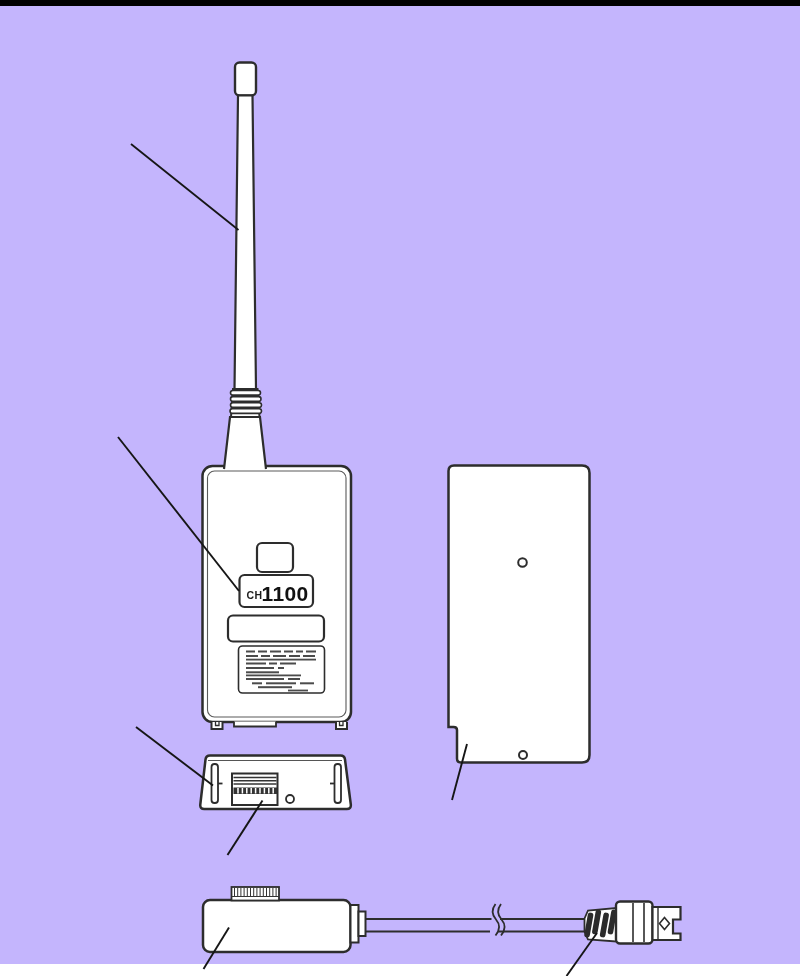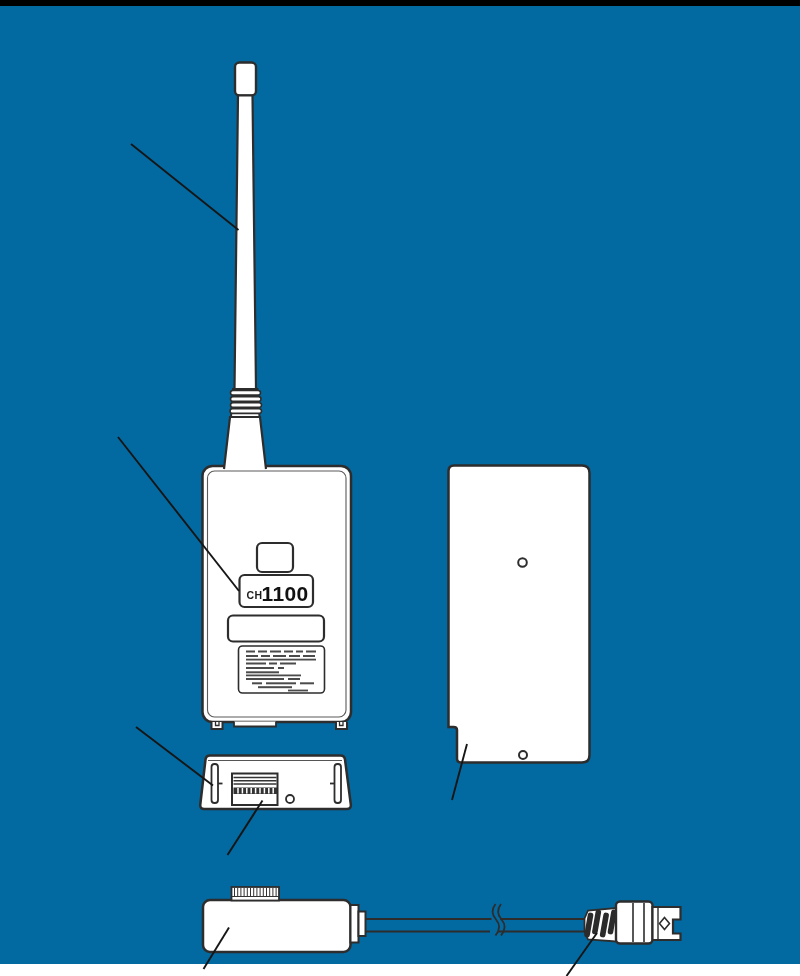--- a/index.html
+++ b/index.html
@@ -2,21 +2,21 @@
 <html><head>
 <meta charset="utf-8">
 <style>
   html, body { margin: 0; padding: 0; }
   body {
     width: 800px; height: 976px;
     background: #ffffff;
     overflow: hidden;
     font-family: "Liberation Sans", sans-serif;
   }
-  .page { position: relative; width: 800px; height: 964px; background: #0369a1; }
+  .page { position: relative; width: 800px; height: 964px; background: #c4b5fd; }
   svg { display: block; }
   .ch-prefix {
     font-family: "Liberation Sans", sans-serif;
     font-weight: bold; font-size: 10.5px; letter-spacing: 0.4px; fill: #1c1c1c;
   }
   .ch-number {
     font-family: "Liberation Sans", sans-serif;
     font-weight: bold; font-size: 21px; letter-spacing: 0.4px; fill: #111;
   }
 </style>

